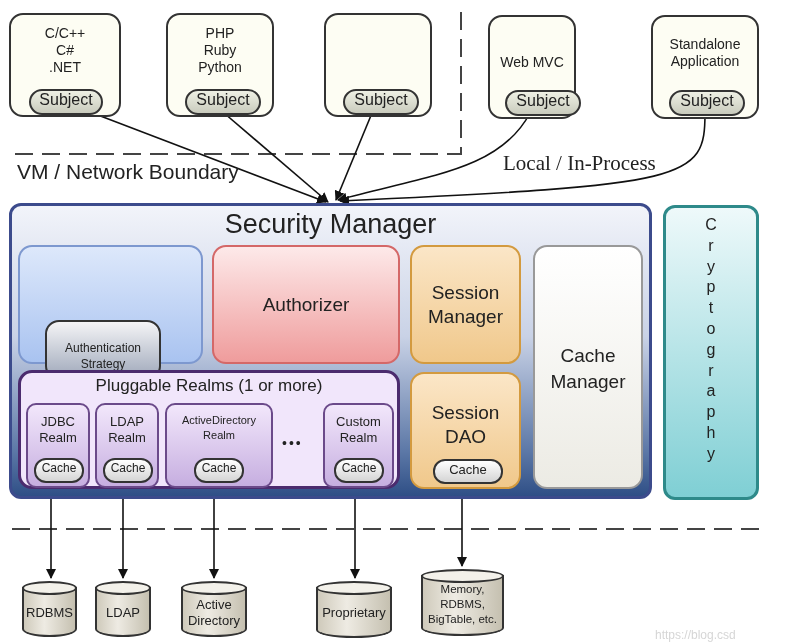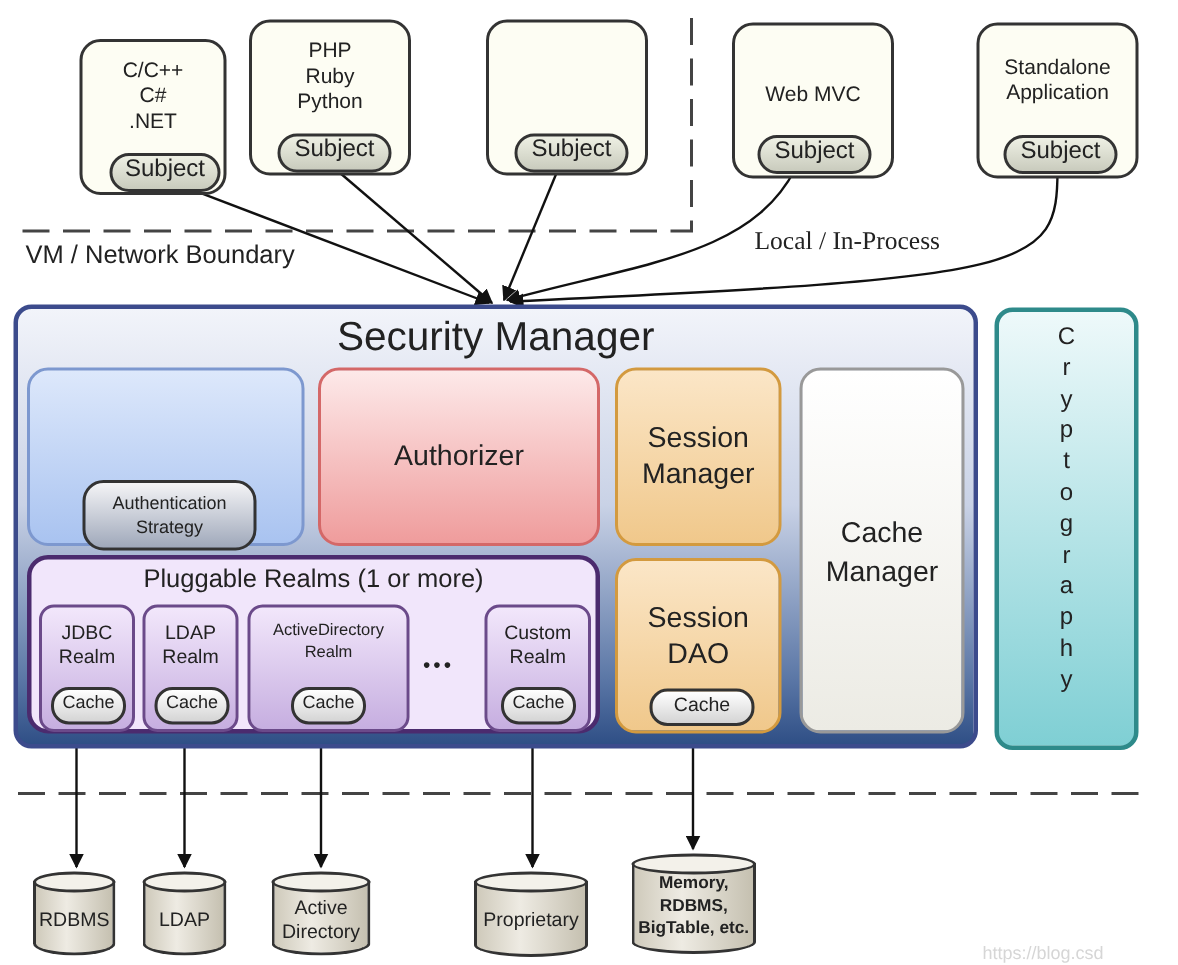--- a/index.html
+++ b/index.html
@@ -34,21 +34,21 @@
   .realm { position:absolute; border:2px solid #6b4a8a; border-radius:10px;
            background:linear-gradient(#f2e7fb,#c6aee0); text-align:center; font-size:13px; line-height:16px; }
   .big-label { position:absolute; left:0; right:0; text-align:center; }
   .db { position:absolute; }
   .db-body { position:absolute; left:0; right:0; background:linear-gradient(90deg,#cfcabb,#eeebe3 40%,#c5c0b0);
              border:2px solid #333; border-top:none; border-radius:0 0 50% 50% / 0 0 8px 8px; }
   .db-top { position:absolute; left:0; right:0; height:14px; background:#f3f1ea; border:2px solid #333;
             border-radius:50%; box-sizing:border-box; }
   .db-label { position:absolute; left:0; right:0; text-align:center; font-size:13px; line-height:16px;
               color:#222; white-space:pre-line; }
-  .boundary-label { font-size:17px; color:#222; }
+  .boundary-label { font-size:21px; color:#222; }
   svg.overlay { position:absolute; left:0; top:0; }
 </style>
 </head>
 <body>
 
 <svg class="overlay" width="785" height="643">
   <defs>
     <marker id="ah" markerWidth="10" markerHeight="10" refX="9" refY="5" orient="auto" markerUnits="userSpaceOnUse">
       <path d="M0,0 L10,5 L0,10 z" fill="#111"></path>
     </marker>
@@ -71,53 +71,53 @@
 
   <g stroke="#111" stroke-width="1.6" fill="none" marker-end="url(#ah)">
     <line x1="51" y1="487" x2="51" y2="578"></line>
     <line x1="123" y1="487" x2="123" y2="578"></line>
     <line x1="214" y1="487" x2="214" y2="578"></line>
     <line x1="355" y1="487" x2="355" y2="578"></line>
     <line x1="462" y1="489" x2="462" y2="566"></line>
   </g>
 </svg>
 
-<div class="abs client" style="left:9px;top:26px;width:98px;height:104px;margin-left:44px;">
+<div class="abs client" style="left:9px;top:13px;width:112px;height:104px;">
   <div class="lbl" style="top:10px;">C/C++
 C#
 .NET</div>
   <div class="pill" style="left:18px;top:74px;width:70px;height:22px;">Subject</div>
 </div>
 <div class="abs client" style="left:166px;top:13px;width:108px;height:104px;">
   <div class="lbl" style="top:10px;">PHP
 Ruby
 Python</div>
   <div class="pill" style="left:17px;top:74px;width:72px;height:22px;">Subject</div>
 </div>
 <div class="abs client" style="left:324px;top:13px;width:108px;height:104px;">
   <div class="pill" style="left:17px;top:74px;width:72px;height:22px;">Subject</div>
 </div>
-<div class="abs client" style="left:488px;top:15px;width:108px;height:104px;">
+<div class="abs client" style="left:488px;top:15px;width:88px;height:104px;">
   <div class="lbl" style="top:37px;">Web MVC</div>
   <div class="pill" style="left:15px;top:73px;width:72px;height:22px;">Subject</div>
 </div>
 <div class="abs client" style="left:651px;top:15px;width:108px;height:104px;">
   <div class="lbl" style="top:19px;">Standalone
 Application</div>
   <div class="pill" style="left:16px;top:73px;width:72px;height:22px;">Subject</div>
 </div>
 
 <div class="abs boundary-label" style="left:17px;top:160px;">VM / Network Boundary</div>
 <div class="abs boundary-label" style="left:503px;top:151px;font-family:Liberation Serif, serif;">Local / In-Process</div>
 
 <div class="abs sm"></div>
 <div class="abs sm-title">Security Manager</div>
 
 <div class="abs auth">
-  <div class="pill" style="left:35px;top:73px;width:112px;height:38px;font-size:12px;line-height:16px;white-space:pre-line;background:linear-gradient(#f4f4f6,#9fa8ba);padding-top:5px;">Authentication
+  <div class="pill" style="left:25px;top:73px;width:112px;height:38px;font-size:12px;line-height:16px;white-space:pre-line;background:linear-gradient(#f4f4f6,#9fa8ba);padding-top:18px;">Authentication
 Strategy</div>
 </div>
 
 <div class="abs authz">
   <div class="big-label" style="top:47px;font-size:19px;">Authorizer</div>
 </div>
 
 <div class="abs sessmgr">
   <div class="big-label" style="top:34px;font-size:19px;line-height:24px;white-space:pre-line;">Session
 Manager</div>
@@ -190,18 +190,18 @@
 Directory</div>
 </div>
 <div class="db" style="left:316px;top:581px;width:76px;height:56px;">
   <div class="db-body" style="top:6px;height:49px;"></div>
   <div class="db-top"></div>
   <div class="db-label" style="top:24px;">Proprietary</div>
 </div>
 <div class="db" style="left:421px;top:569px;width:83px;height:66px;">
   <div class="db-body" style="top:6px;height:59px;"></div>
   <div class="db-top"></div>
-  <div class="db-label" style="top:13px;font-size:11.5px;line-height:15px;font-weight:bold;">Memory,
+  <div class="db-label" style="top:13px;font-size:11.5px;line-height:15px;">Memory,
 RDBMS,
 BigTable, etc.</div>
 </div>
 
 <div class="abs" style="left:655px;top:628px;font-size:12px;color:#d6d6d6;white-space:nowrap;">https://blog.csd</div>
 
 </body></html>

